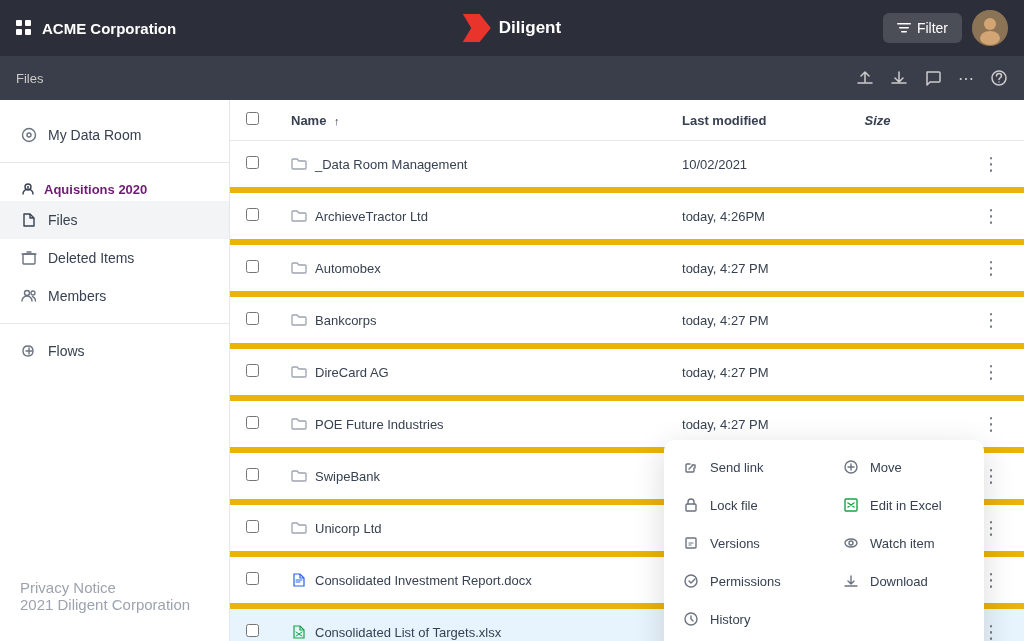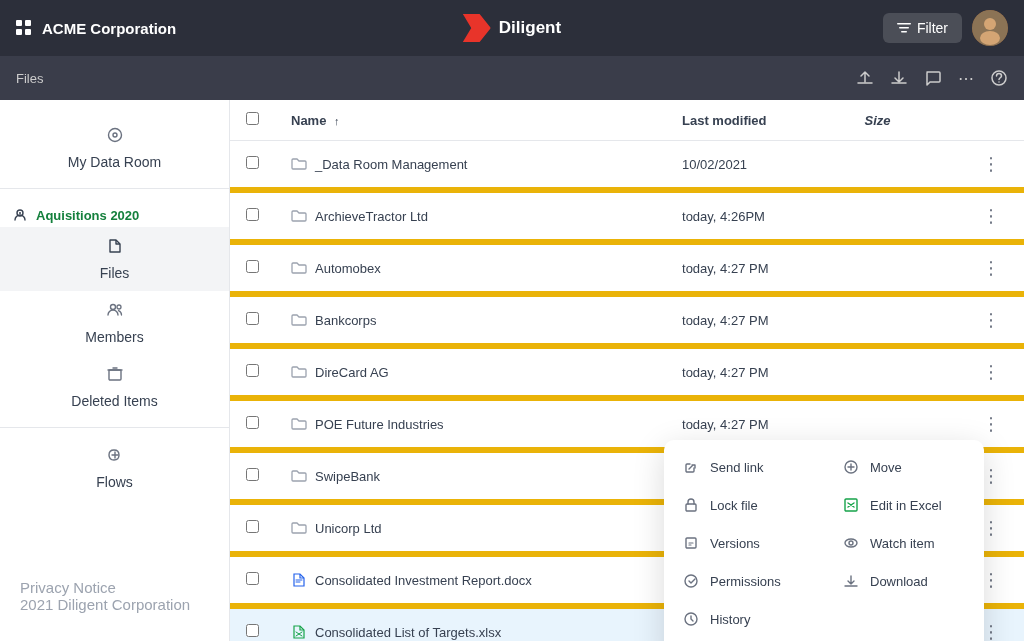--- a/index.html
+++ b/index.html
@@ -51,29 +51,28 @@
     }
     .sidebar-item {
       display: flex;
       align-items: center;
       gap: 10px;
       padding: 10px 20px;
       cursor: pointer;
       font-size: 14px;
       color: #374151;
       border-radius: 0;
-      flex-direction: column;
     }
     .sidebar-item.active { background: #f3f4f6; font-weight: 500; }
     .sidebar-item .si-icon { width: 18px; height: 18px; display: flex; align-items: center; justify-content: center; color: #6b7280; font-size: 15px; flex-shrink: 0; }
     .sidebar-section-label {
       font-size: 13px;
       font-weight: 600;
-      color: #15803d;
-      padding: 10px 12px 4px;
+      color: #701a75;
+      padding: 10px 20px 4px;
     }
     .sidebar-divider { border: none; border-top: 1px solid #e5e7eb; margin: 8px 0; }
     .sidebar-footer { margin-top: auto; padding: 12px 20px; }
     .sidebar-footer p { font-size: 15px; color: #9ca3af; }
 
     
     .content { flex: 1; background: white; overflow: hidden; position: relative; }
 
     
     .file-table { width: 100%; border-collapse: collapse; }
@@ -226,36 +225,36 @@
         <svg width="16" height="16" viewBox="0 0 16 16" fill="none">
           <path d="M3 2h6l4 4v8H3V2z" stroke="#374151" stroke-width="1.4" stroke-linejoin="round"></path>
           <path d="M9 2v4h4" stroke="#374151" stroke-width="1.4" stroke-linejoin="round"></path>
         </svg>
       </div>
       <span>Files</span>
     </div>
     <div class="sidebar-item">
       <div class="si-icon">
         <svg width="16" height="16" viewBox="0 0 16 16" fill="none">
+          <rect x="2" y="4" width="12" height="10" rx="1" stroke="#6b7280" stroke-width="1.4"></rect>
+          <path d="M1 4h14M6 2h4" stroke="#6b7280" stroke-width="1.4" stroke-linecap="round"></path>
+        </svg>
+      </div>
+      <span>Deleted Items</span>
+    </div>
+    <div class="sidebar-item">
+      <div class="si-icon">
+        <svg width="16" height="16" viewBox="0 0 16 16" fill="none">
           <circle cx="6" cy="5" r="2.5" stroke="#6b7280" stroke-width="1.4"></circle>
           <path d="M1 13c0-2.76 2.24-5 5-5s5 2.24 5 5" stroke="#6b7280" stroke-width="1.4" stroke-linecap="round"></path>
           <circle cx="12" cy="5" r="2" stroke="#6b7280" stroke-width="1.3"></circle>
           <path d="M14.5 13c0-2-1.3-3.7-3-4.4" stroke="#6b7280" stroke-width="1.3" stroke-linecap="round"></path>
         </svg>
       </div>
       <span>Members</span>
-    </div>
-    <div class="sidebar-item">
-      <div class="si-icon">
-        <svg width="16" height="16" viewBox="0 0 16 16" fill="none">
-          <rect x="2" y="4" width="12" height="10" rx="1" stroke="#6b7280" stroke-width="1.4"></rect>
-          <path d="M1 4h14M6 2h4" stroke="#6b7280" stroke-width="1.4" stroke-linecap="round"></path>
-        </svg>
-      </div>
-      <span>Deleted Items</span>
     </div>
     <hr class="sidebar-divider">
     <div class="sidebar-item">
       <div class="si-icon">
         <svg width="16" height="16" viewBox="0 0 16 16" fill="none">
           <path d="M2 8c0-3 2-5 5-5s5 2 5 5-2 5-5 5-5-2-5-5z" stroke="#6b7280" stroke-width="1.4"></path>
           <path d="M8 5v6M5 8h6" stroke="#6b7280" stroke-width="1.4" stroke-linecap="round"></path>
         </svg>
       </div>
       <span>Flows</span>

